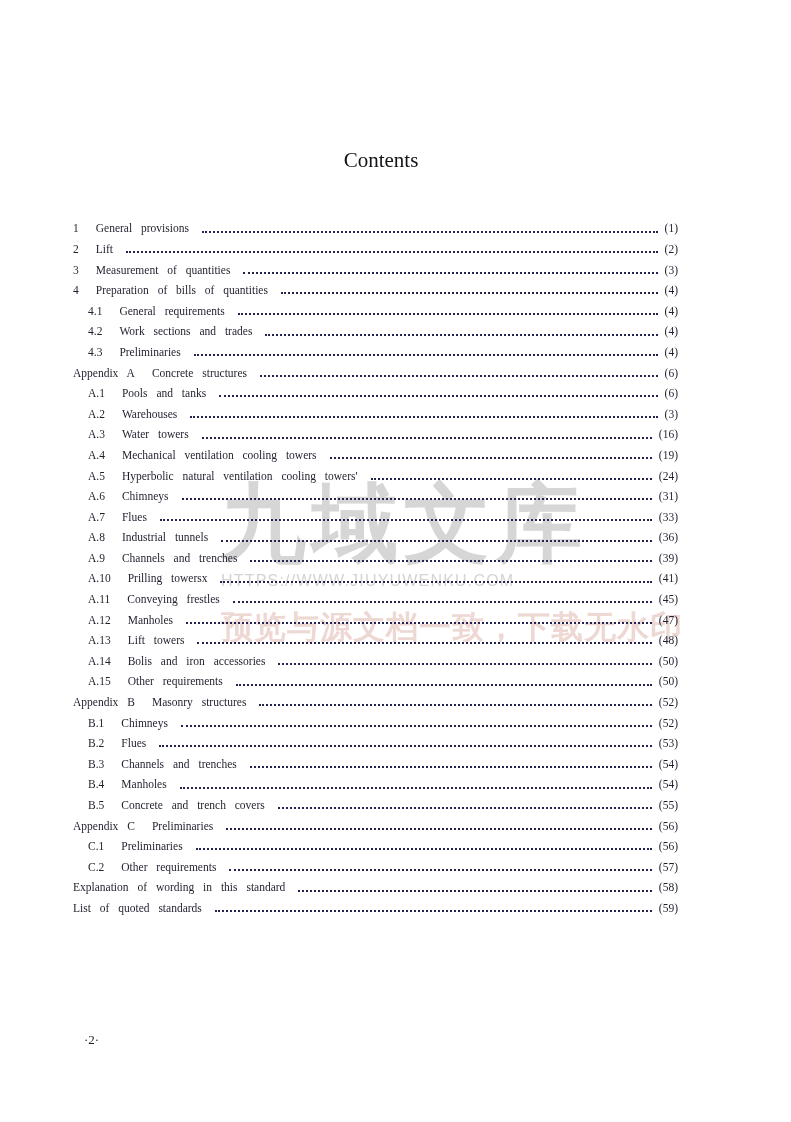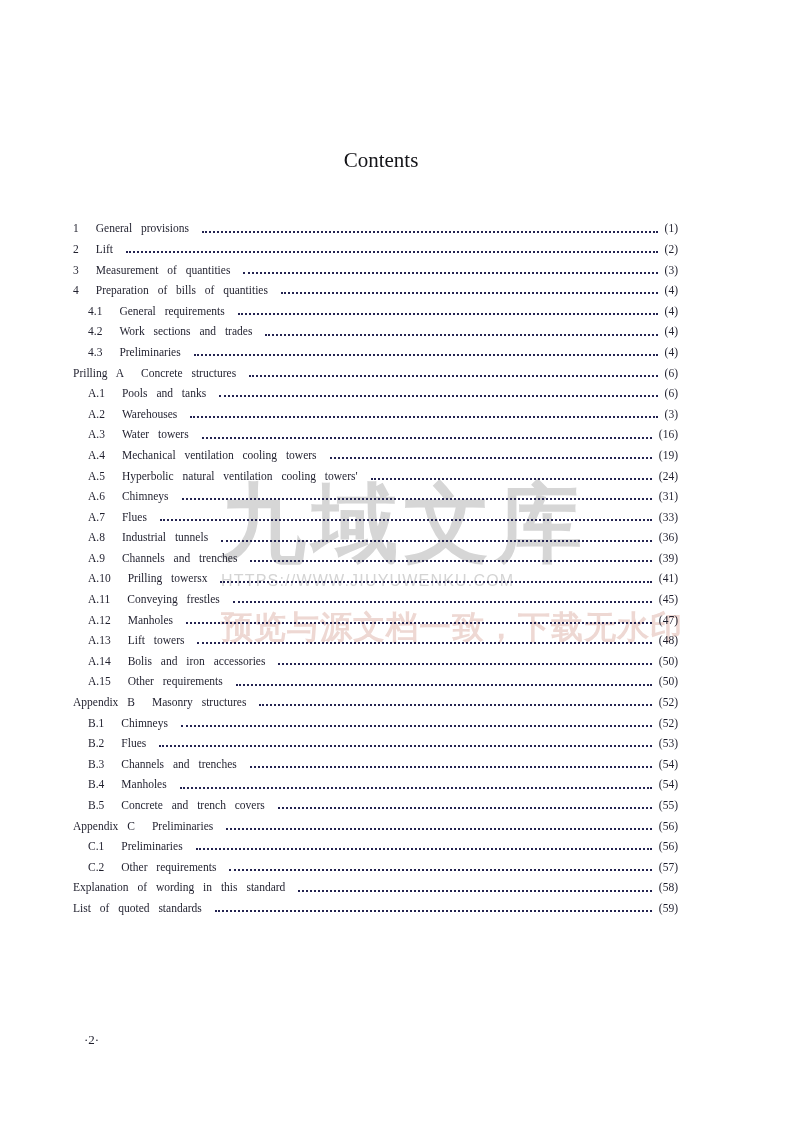--- a/index.html
+++ b/index.html
@@ -124,21 +124,21 @@
       </div>
 
       <div class="row lvl1">
         <span class="num">4.3</span>
         <span class="label">Preliminaries</span>
         <span class="leader"></span>
         <span class="pagenum">(4)</span>
       </div>
 
       <div class="row">
-        <span class="num">Prilling A</span>
+        <span class="num">Appendix A</span>
         <span class="label">Concrete structures</span>
         <span class="leader"></span>
         <span class="pagenum">(6)</span>
       </div>
 
       <div class="row lvl1">
         <span class="num">A.1</span>
         <span class="label">Pools and tanks</span>
         <span class="leader"></span>
         <span class="pagenum">(6)</span>

